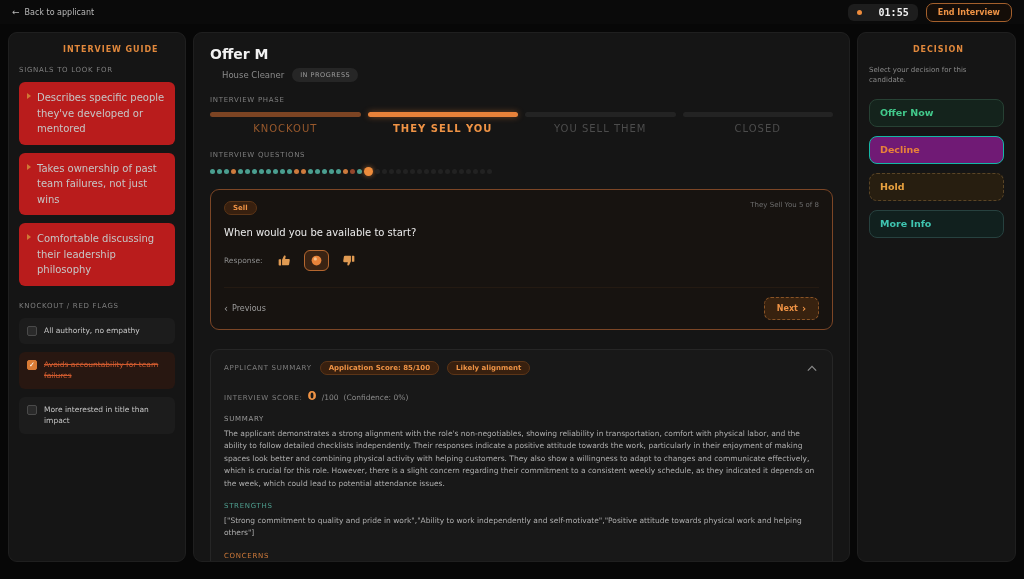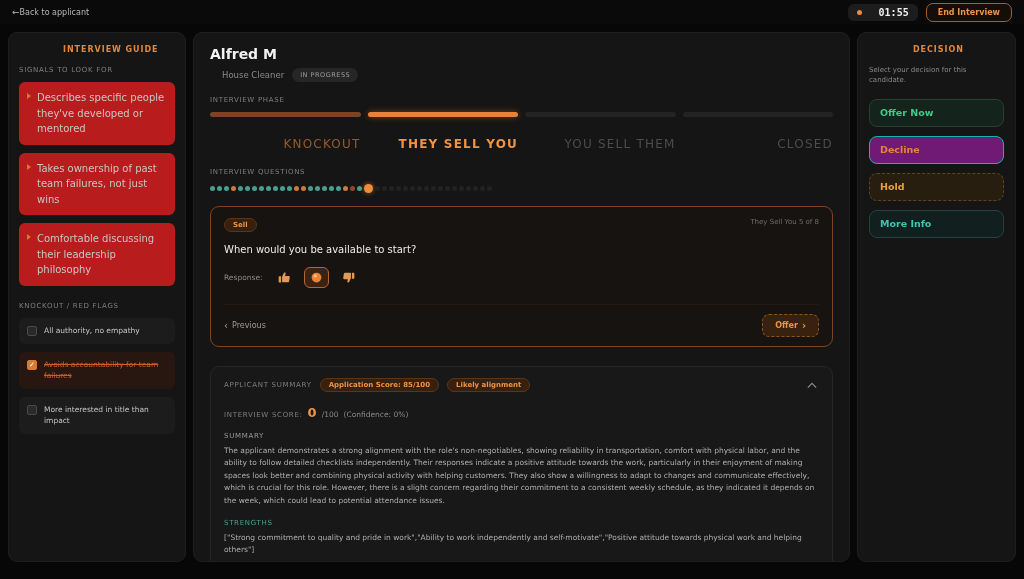--- a/index.html
+++ b/index.html
@@ -4,21 +4,21 @@
 <style>
   * { box-sizing: border-box; margin: 0; padding: 0; }
   html,body { width:1024px; height:579px; }
   body {
     background:#070707; color:#ccc;
     font-family:"DejaVu Sans","Liberation Sans",sans-serif;
     overflow:hidden; font-size:8px;
   }
   
   .topbar { height:24px; display:flex; align-items:center; justify-content:space-between; padding:0 12px; background:#0a0a0a; }
-  .back-link { display:flex; align-items:center; color:#b8b8b8; font-size:8px; cursor:pointer; }
+  .back-link { display:flex; align-items:center; gap:5px; color:#b8b8b8; font-size:8px; cursor:pointer; }
   .back-arrow::before { content:"\2190"; font-size:9px; color:#b8b8b8; }
   .topbar-right { display:flex; align-items:center; gap:8px; }
   .timer-pill { display:flex; align-items:center; gap:5px; background:#1d1d1d; border-radius:6px; padding:3px 9px; }
   .timer-dot { width:5px; height:5px; border-radius:50%; background:#ee8c3c; }
   .timer-text { font-family:"DejaVu Sans Mono","Liberation Mono",monospace; font-weight:bold; color:#f0f0f0; font-size:10px;margin-left:12px; }
   .end-btn { border:1px solid #a4602c; color:#ef9345; background:#140d08; border-radius:7px; padding:4px 11px; font-size:8px; font-weight:bold; cursor:pointer; font-family:inherit; }
   
   .cols { display:flex; gap:7px; padding:8px 8px 9px 8px; height:547px; }
   .panel { background:#151515; border:1px solid #1f1f1f; border-radius:9px; }
   .left-col { width:178px; padding:12px 10px; overflow:hidden; }
@@ -41,21 +41,21 @@
   .flag-true .flag-label { color:#cf5a2e; text-decoration:line-through; }
   
   .cand-name { color:#f2f2f2; font-size:14px; font-weight:bold; }
   .cand-sub { display:flex; align-items:center; gap:8px; margin-top:6px; margin-bottom:14px;margin-left:12px; }
   .cand-role { color:#8a8a8a; font-size:8.5px; }
   .status-badge { background:#262626; color:#9c9c9c; font-size:6.5px; letter-spacing:.08em; border-radius:999px; padding:3px 8px; }
   
   .phase-row { display:flex; gap:7px; margin-bottom:3px; }
   .phase-seg { flex:1; }
   .phase-bar { height:5px; border-radius:3px; background:#232323; }
-  .phase-label { text-align:right; font-size:12px; letter-spacing:.1em; color:#4c4c4c; margin-top:20px; }
+  .phase-label { text-align:center; font-size:10px; letter-spacing:.1em; color:#4c4c4c; margin-top:6px; }
   .phase-done .phase-bar { background:#7c4423; }
   .phase-done .phase-label { color:#99592c; }
   .phase-current .phase-bar { background:#e8823a; box-shadow:0 0 6px rgba(232,130,58,.45); }
   .phase-current .phase-label { color:#ef9345; font-weight:bold; }
   .questions-heading { margin-top:14px; }
   
   .dots-row { display:flex; align-items:center; gap:2px; margin-bottom:13px; }
   .dot { width:5px; height:5px; border-radius:50%; background:#242424; flex:0 0 auto; }
   .dot-teal { background:#4a9e90; }
   .dot-orange { background:#cc7a3d; }
@@ -155,21 +155,21 @@
         </div>
 
         <div class="flag-row flag-false">
           <span class="flag-box"></span>
           <span class="flag-label">More interested in title than impact</span>
         </div>
       </div>
   </div>
 
   <div class="panel main-col">
-    <div class="cand-name">Alfred M</div>
+    <div class="cand-name">Offer M</div>
     <div class="cand-sub">
       <span class="cand-role">House Cleaner</span>
       <span class="status-badge">IN PROGRESS</span>
     </div>
 
     <div class="mini-label">INTERVIEW PHASE</div>
     <div class="phase-row">
 
         <div class="phase-seg phase-done">
           <div class="phase-bar"></div>
@@ -300,21 +300,21 @@
             <path fill="#e09a52" transform="rotate(180 8 8)" d="M1.5 6.5h2.3V14H1.5c-.4 0-.7-.3-.7-.7V7.2c0-.4.3-.7.7-.7zM5 13.6V7l2.2-4.6c.2-.4.6-.6 1-.6.7 0 1.3.6 1.3 1.3 0 .1 0 .3-.1.4L8.8 6h4.4c.8 0 1.4.7 1.3 1.5l-.8 5.2c-.1.7-.7 1.2-1.4 1.2H6.2c-.4 0-.8-.1-1.2-.3z"></path>
           </svg>
         </button>
       </div>
       <div class="q-foot">
         <button class="prev-btn">
           <span class="chv-l"></span>
           <span>Previous</span>
         </button>
         <button class="next-btn">
-          <span>Offer</span>
+          <span>Next</span>
           <span class="chv-r"></span>
         </button>
       </div>
     </div>
 
     <div class="sum-card">
       <div class="sum-head">
         <span class="mini-label">APPLICANT SUMMARY</span>
         <span class="score-badge">Application Score: 85/100</span>
         <span class="score-badge">Likely alignment</span>

